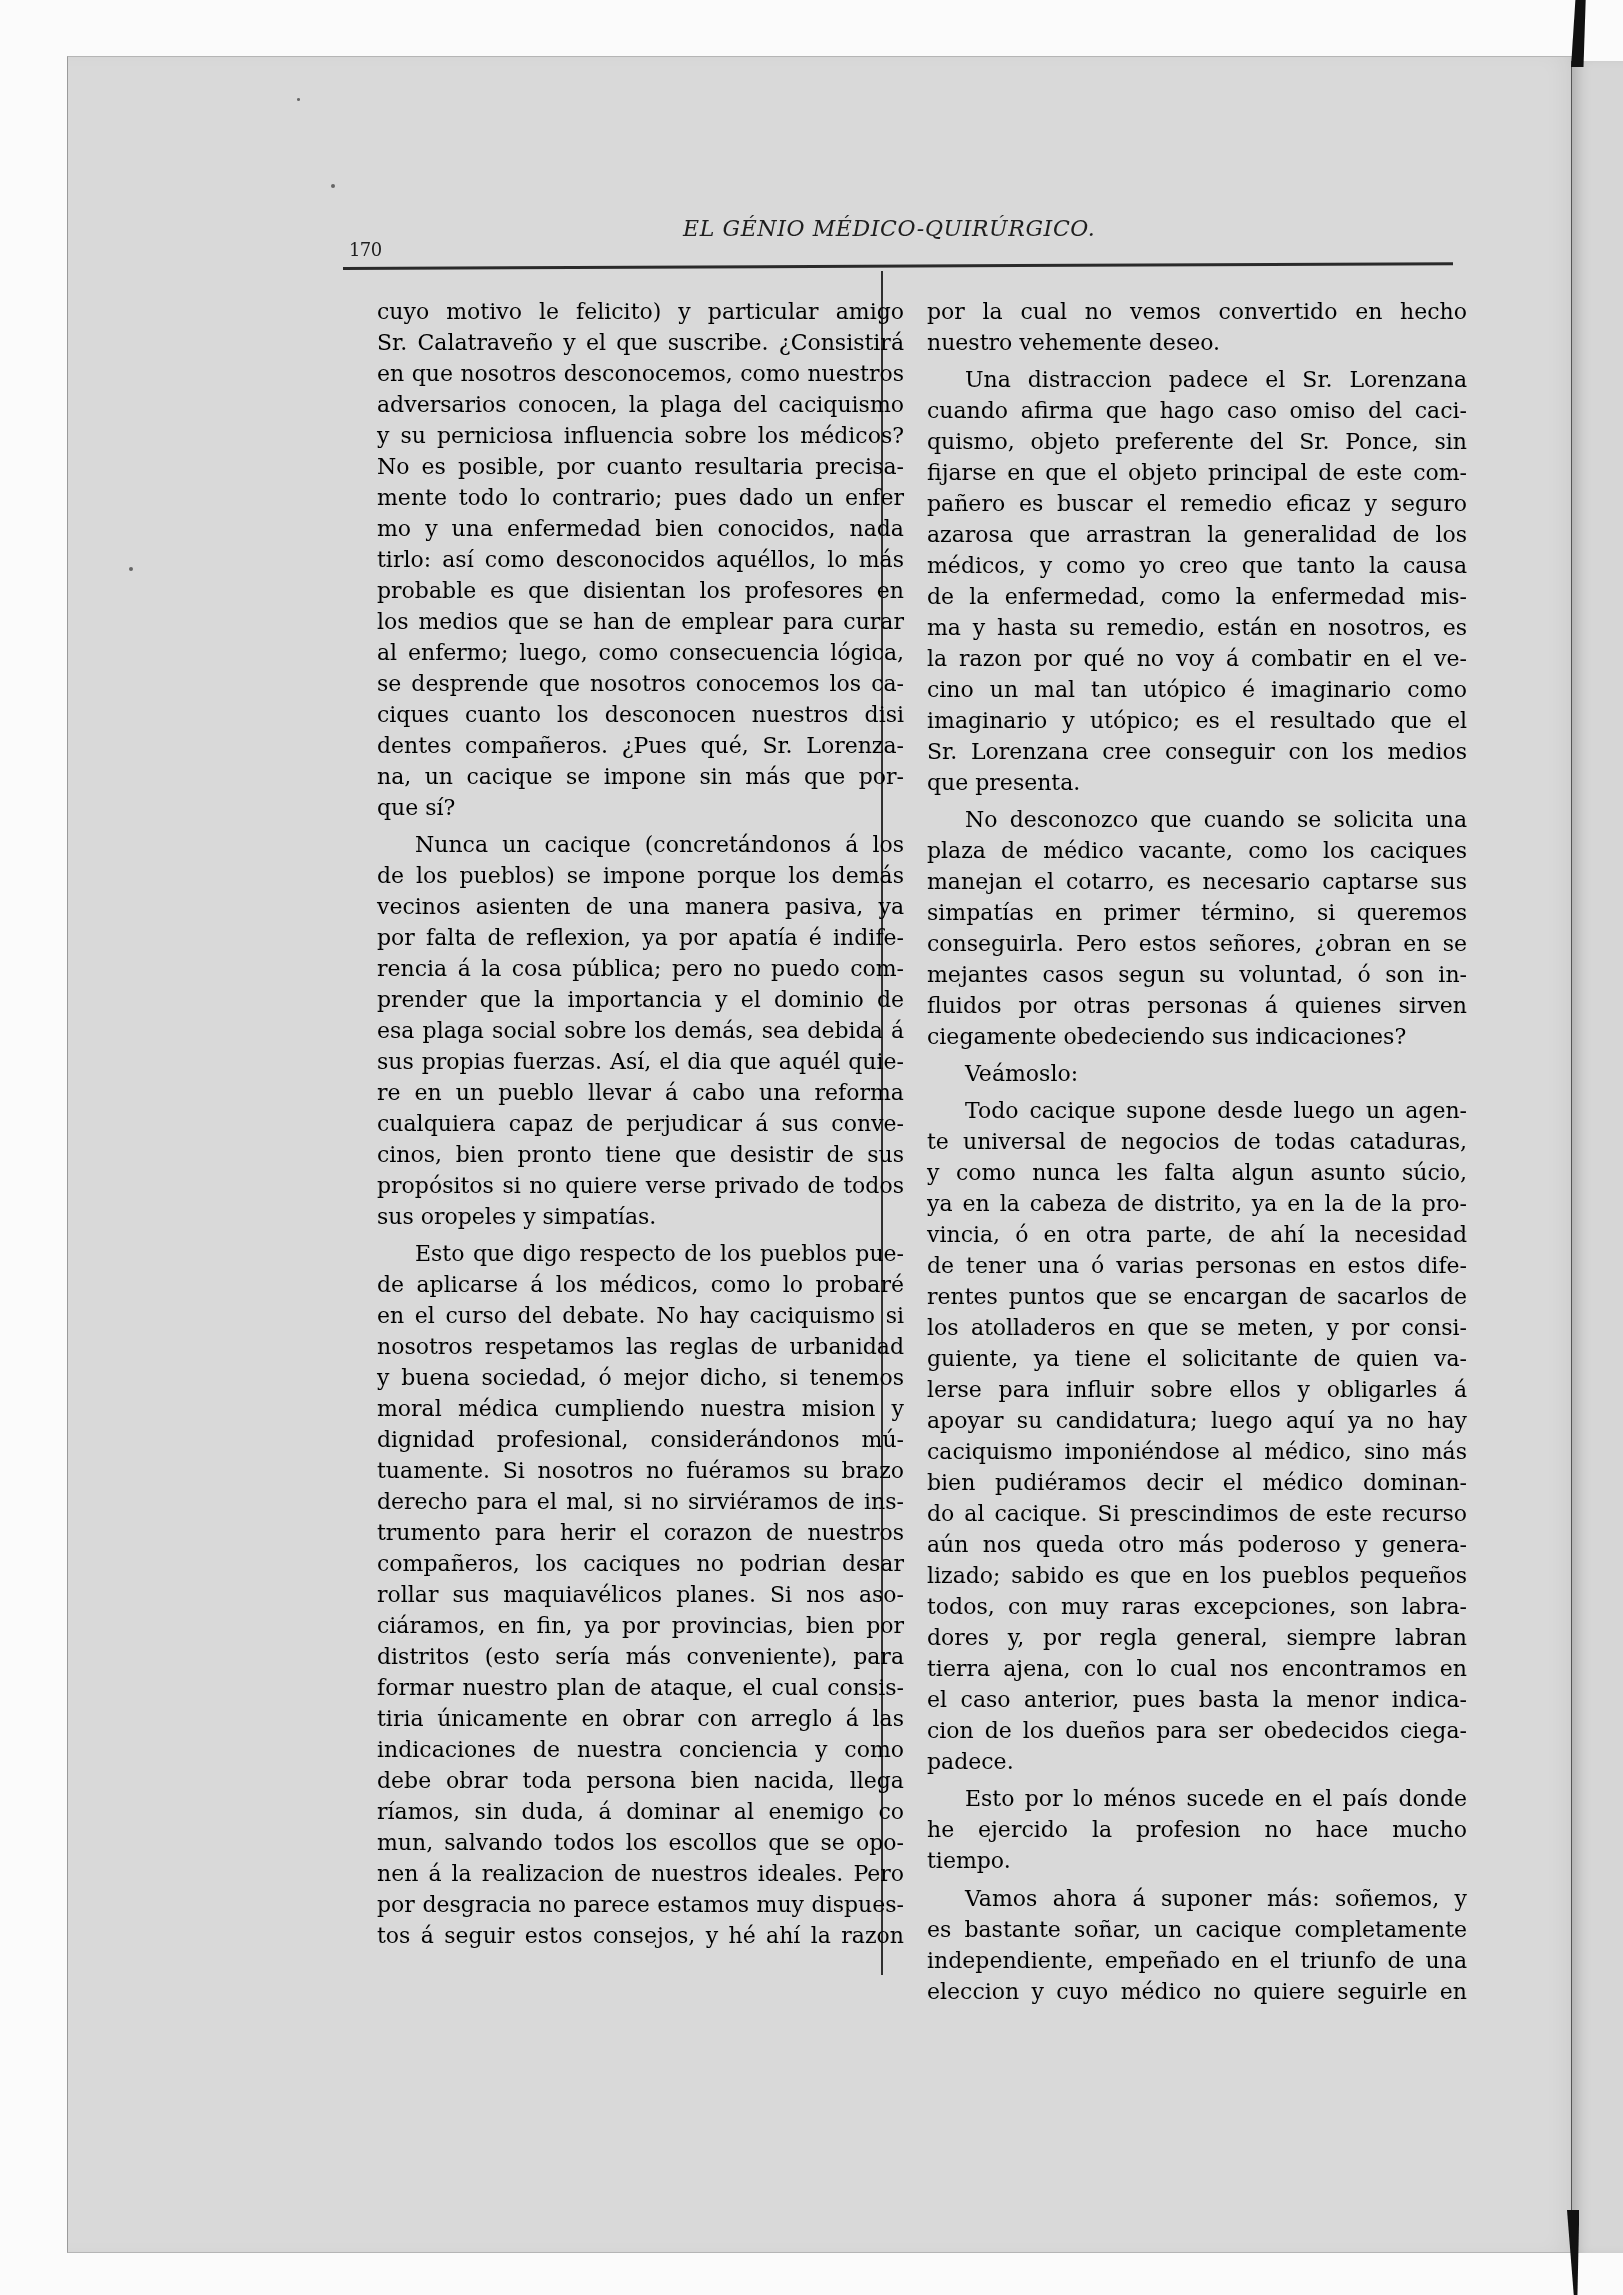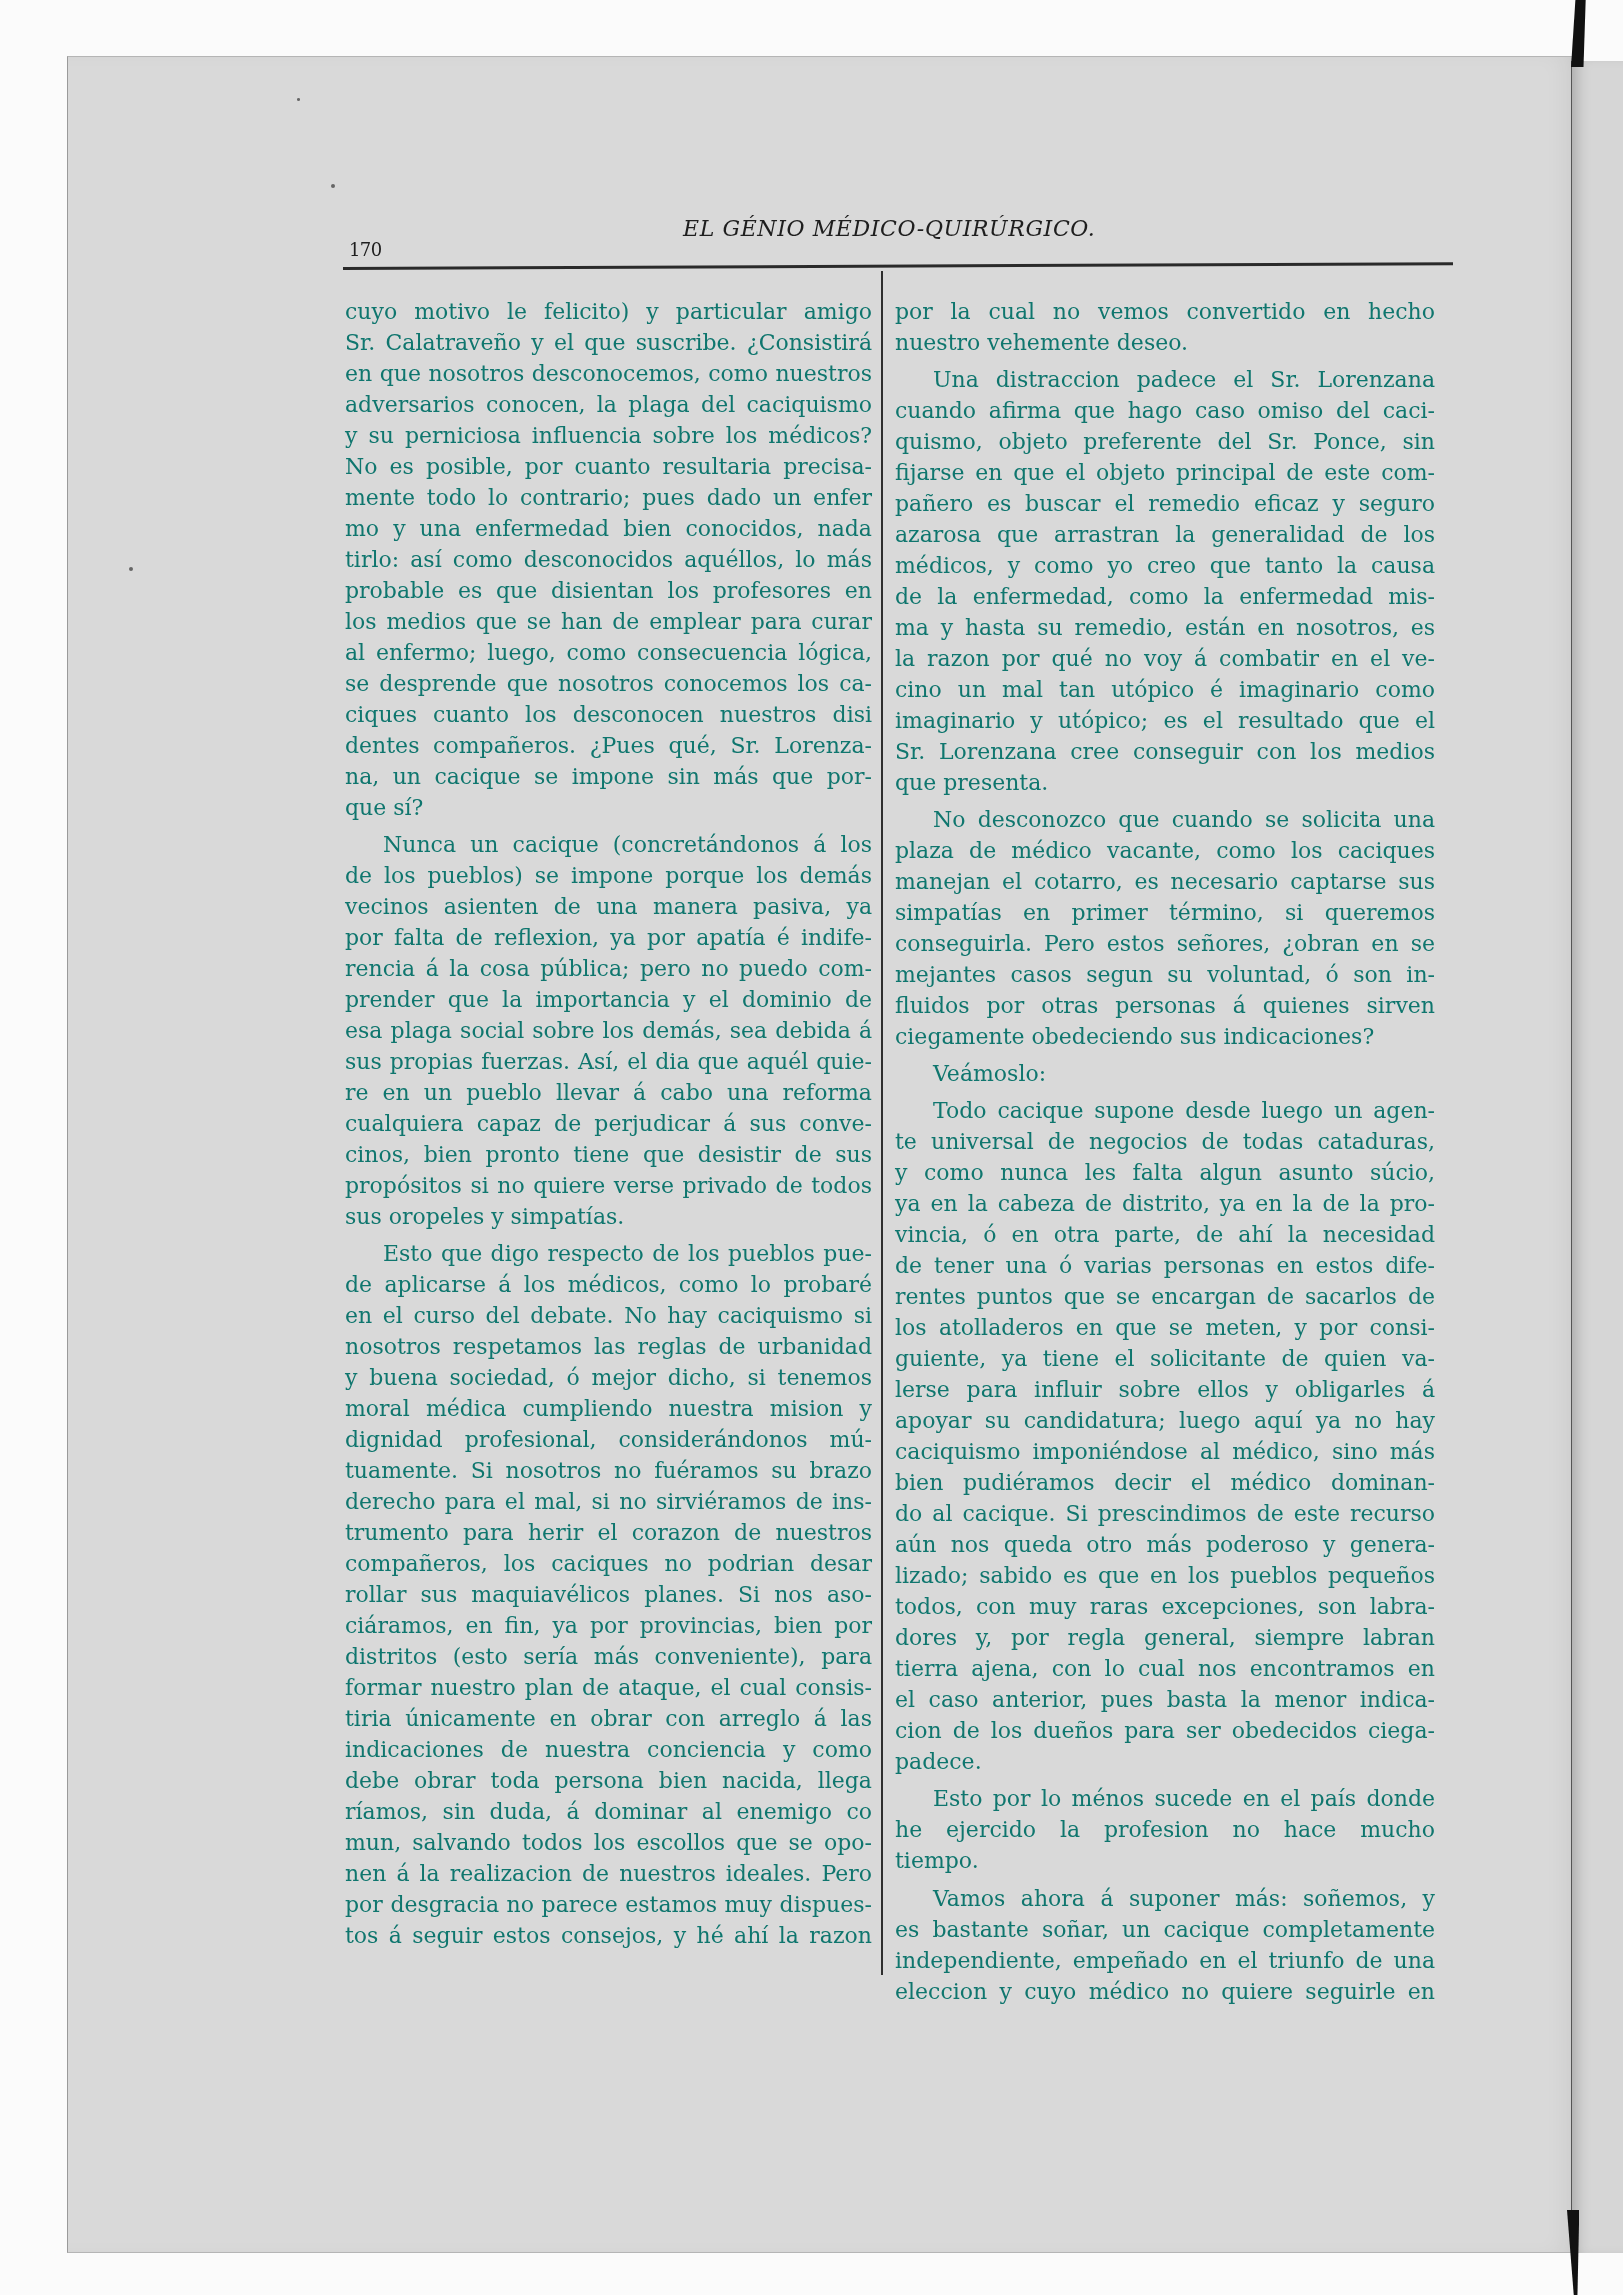--- a/index.html
+++ b/index.html
@@ -46,23 +46,24 @@
   }
   .header-rule {
     position: absolute; left: 343px; top: 267px; width: 1110px; height: 2.5px;
     background: #2a2a2a; transform: rotate(-0.25deg); transform-origin: left center;
   }
   .column-rule {
     position: absolute; left: 881px; top: 271px; width: 1.8px; height: 1704px;
     background: #2e2e2e;
   }
   .column {
-    position: absolute; top: 296px; color: #0f766e;
+    position: absolute; top: 296px; color: #000000;
     font-size: 22px; line-height: 31px;
     text-align: justify;
+    margin-left: 32px;
   }
   .column.left { left: 345px; width: 527px; }
   .column.right { left: 895px; width: 540px; }
   .line {
     display: block; white-space: nowrap; text-align-last: justify;
     height: 31px; overflow: visible;
   }
   .line.last { text-align-last: left; }
   .line.indent { padding-left: 38px; }
   .para-gap { display: block; height: 6.1px; }

